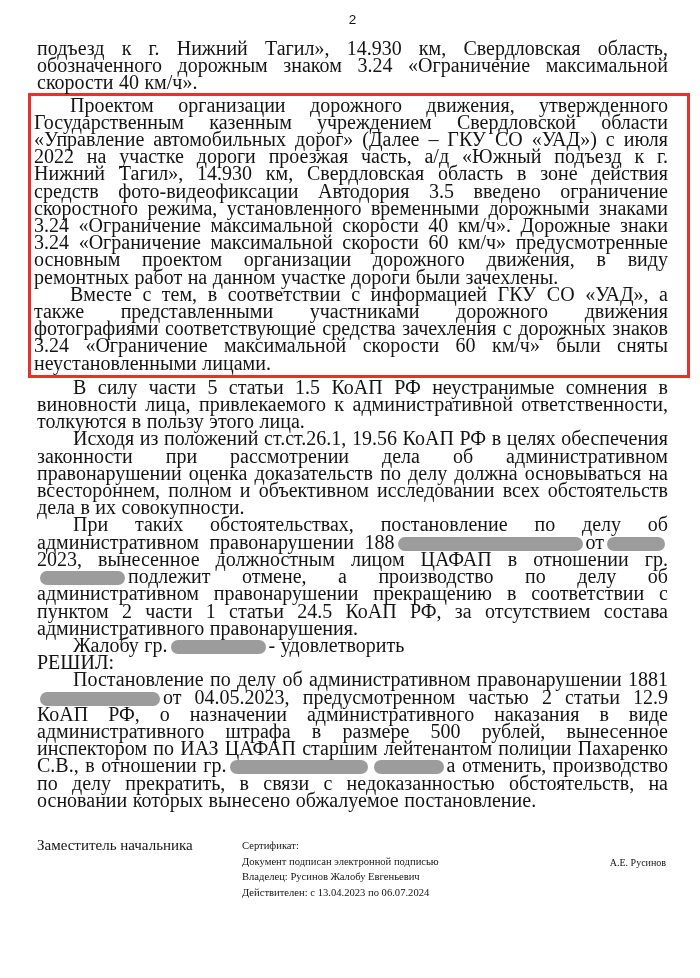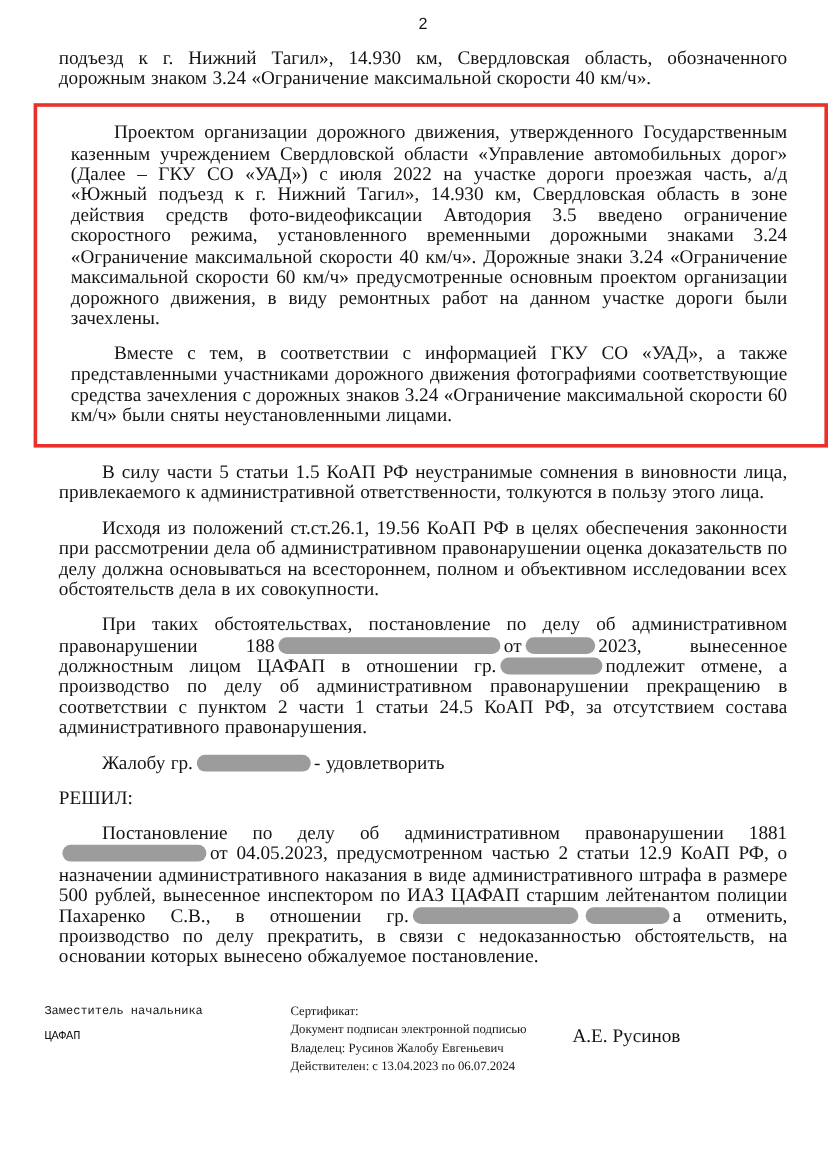--- a/index.html
+++ b/index.html
@@ -18,31 +18,31 @@
     overflow:hidden;
   }
   .page{padding:12px 32px 0 37px;}
   .pageno{
     text-align:center;
     font-family:"Liberation Sans","DejaVu Sans",sans-serif;
     font-size:13.5px;
     margin:0 0 13px 0;
   }
   p.doc{
-    margin:12px;
+    margin:0;
     text-align:justify;
-    font-size:16px;
+    font-size:20px;
     line-height:17.2px;
     word-spacing:0.5px;
   }
   .indent{text-indent:36px;}
   .redbox{
     border:3px solid var(--highlight);
     margin:1px -22px 1px -9px;
-    padding:1px 19px 3px 16px;
+    padding:1px 19px 3px 3px;
   }
   .redact{
     display:inline-block;
     background:var(--redact);
     height:14px;
     border-radius:8px;
     vertical-align:-2px;
     margin:0 3px;
   }
   .heading{
@@ -51,33 +51,33 @@
     margin:16px 0 16px 0;
   }
   .ruk{margin-bottom:0;}
   .sig-row{
     margin-top:26px;
     display:flex;
     align-items:flex-start;
   }
   .sig-title{
     width:205px;
-    font-size:10px;
+    font-size:15px;
     line-height:21px;
-    font-family:Liberation Mono, monospace;
   }
   .sig-stamp{
     width:235px;
     font-size:10.6px;
     line-height:15.6px;
     padding-top:3px;
   }
   .sig-name{
     flex:1;
-    font-size:16px;
+    text-align:right;
+    font-size:10px;
     padding-top:22px;
     padding-right:2px;
     white-space:nowrap;
   }
 </style>
 </head>
 <body>
 
 <div class="page">
 
@@ -100,21 +100,20 @@
   <p class="doc indent"><span>Жалобу гр.</span><span class="redact" style="width:95px"></span><span>- удовлетворить</span></p>
 
   <p class="doc heading">РЕШИЛ:</p>
 
   <p class="doc indent"><span>Постановление по делу об административном правонарушении 1881</span><span class="redact" style="width:120px"></span><span>от 04.05.2023, предусмотренном частью 2 статьи 12.9 КоАП РФ, о назначении административного наказания в виде административного штрафа в размере 500 рублей, вынесенное инспектором по ИАЗ ЦАФАП старшим лейтенантом полиции Пахаренко С.В., в отношении гр.</span><span class="redact" style="width:138px"></span><span class="redact" style="width:70px"></span><span>а отменить, производство по делу прекратить, в связи с недоказанностью обстоятельств, на основании которых вынесено обжалуемое постановление.</span></p>
 
 
   <div class="sig-row">
     <div class="sig-title">
       <div>Заместитель начальника</div>
-      <div>ЦАФАП</div>
     </div>
     <div class="sig-stamp">
       <div>Сертификат:</div>
       <div>Документ подписан электронной подписью</div>
       <div>Владелец: Русинов Жалобу Евгеньевич</div>
       <div>Действителен: с 13.04.2023 по 06.07.2024</div>
     </div>
     <div class="sig-name">А.Е. Русинов</div>
   </div>
 

